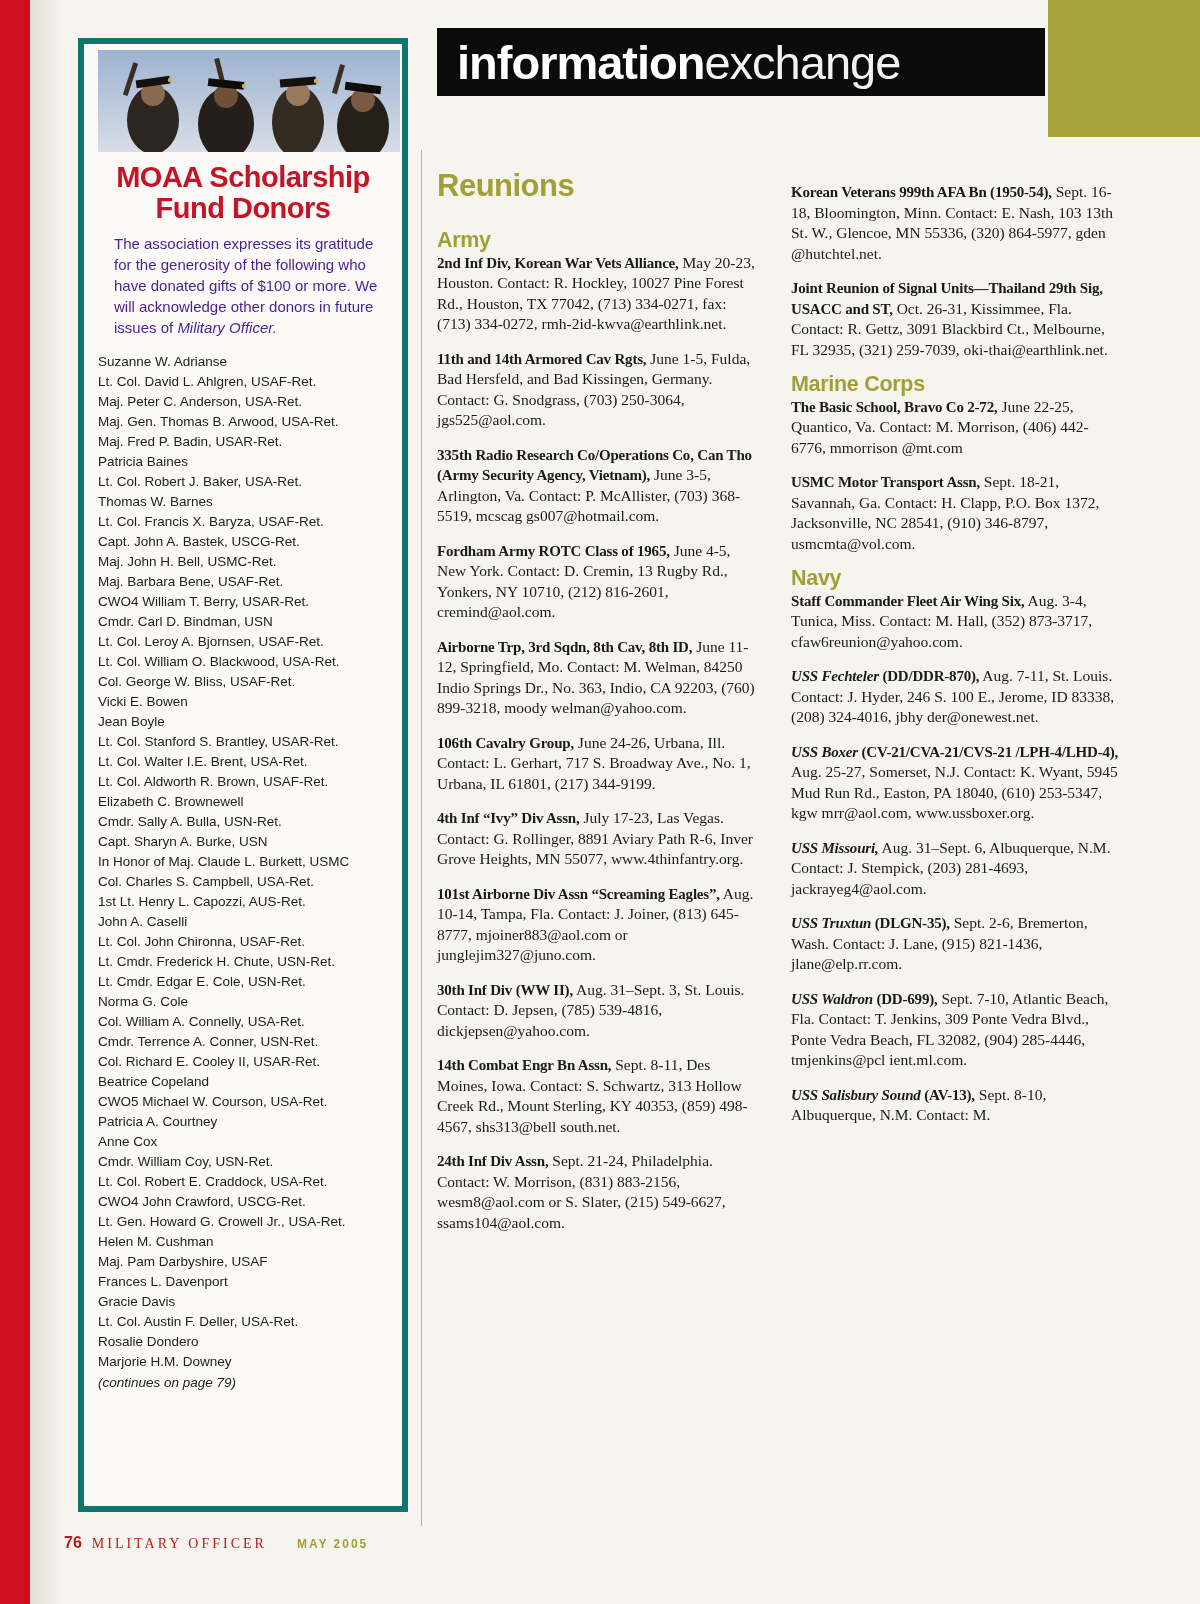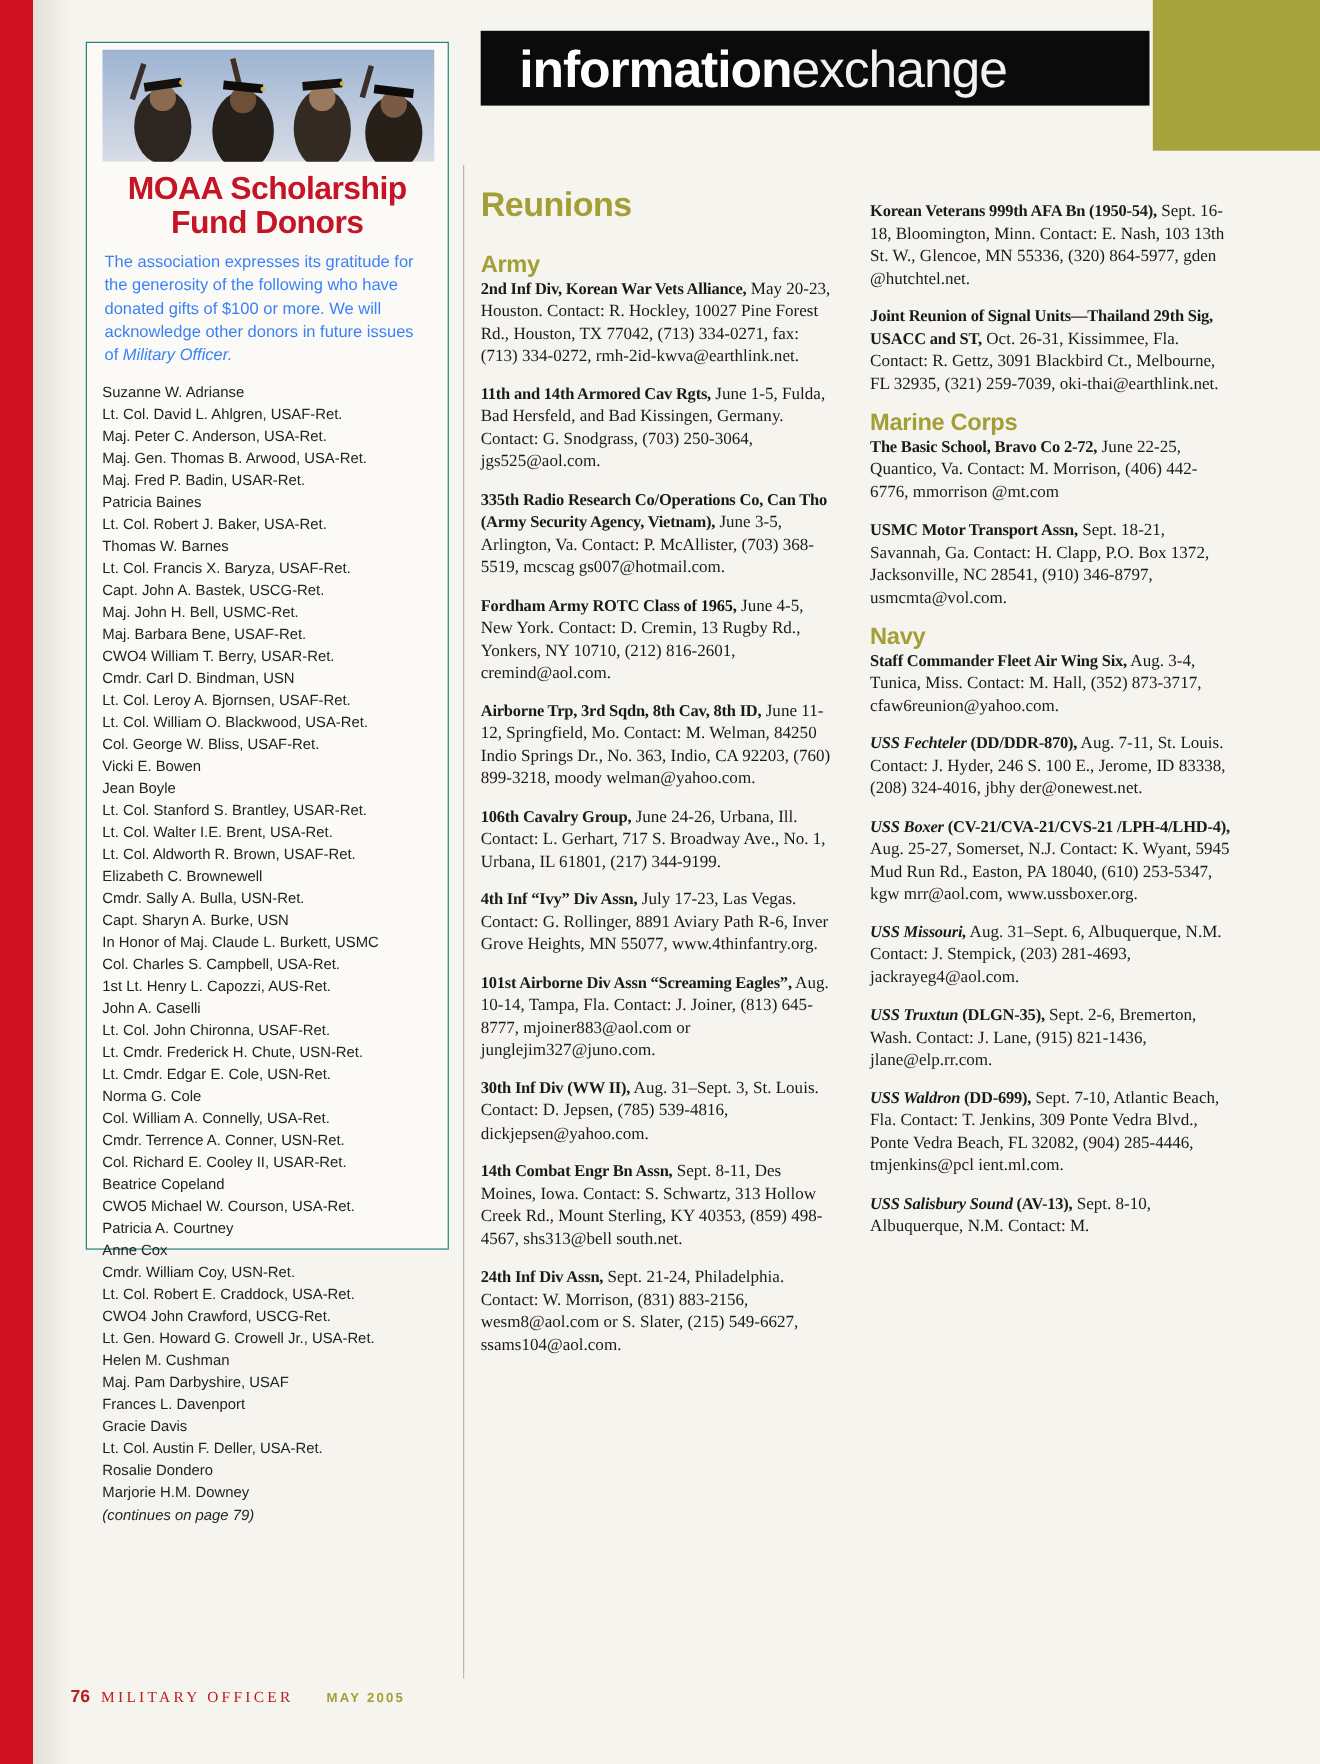--- a/index.html
+++ b/index.html
@@ -8,38 +8,38 @@
     background:#f6f4ee;
     font-family:"Liberation Sans",sans-serif;
     color:#1a1a1a;overflow:hidden;
   }
   .red-strip{position:absolute;left:0;top:0;width:30px;height:1604px;background:#cf1021;}
   .gutter-shadow{position:absolute;left:30px;top:0;width:34px;height:1604px;
     background:linear-gradient(to right,#e3dfd6,rgba(246,244,238,0));}
 
   
   .sidebar{
-    position:absolute;left:78px;top:38px;width:330px;height:1098px;
-    border:1px solid #0f766e;background:#fbfaf6;box-sizing:border-box;
+    position:absolute;left:78px;top:38px;width:330px;height:1474px;
+    border:6px solid #0f766e;background:#fbfaf6;box-sizing:border-box;
     padding:6px 14px 6px 14px;
   }
   .photo{width:302px;height:102px;display:block;margin:0 auto;}
   .sb-title{
     margin:10px 0 6px 0;text-align:center;color:#c41425;
     font-size:29px;line-height:1.08;font-weight:bold;letter-spacing:-0.5px;
   }
-  .sb-intro{font-size:15px;line-height:21px;color:#3b82f6;margin:8px 2px 14px 2px;}
+  .sb-intro{font-size:15px;line-height:21px;color:#4c1d95;margin:8px 2px 14px 16px;}
   .donors{text-align:left;font-size:13.5px;line-height:20px;color:#222;}
   .donor{white-space:nowrap;}
   .continues{font-style:italic;margin-top:1px;}
 
   
   .header-bar{
     position:absolute;left:437px;top:28px;width:608px;height:68px;
-    background:#0b0b0b;display:flex;align-items:center;padding-left:35px;box-sizing:border-box;
+    background:#0b0b0b;display:flex;align-items:center;padding-left:20px;box-sizing:border-box;
   }
   .header-bar .t-bold{color:#fff;font-weight:bold;font-size:47px;letter-spacing:-1px;}
   .header-bar .t-light{color:#f2f2f2;font-weight:300;font-size:47px;letter-spacing:-1px;
     font-family:"Liberation Sans",sans-serif;}
   .olive-block{position:absolute;right:0;top:0;width:152px;height:137px;background:#a6a23c;}
 
   
   .divider{position:absolute;left:421px;top:150px;height:1376px;width:1px;background:#b5b2aa;}
   .reunions-title{
     position:absolute;left:437px;top:168px;margin:0;

